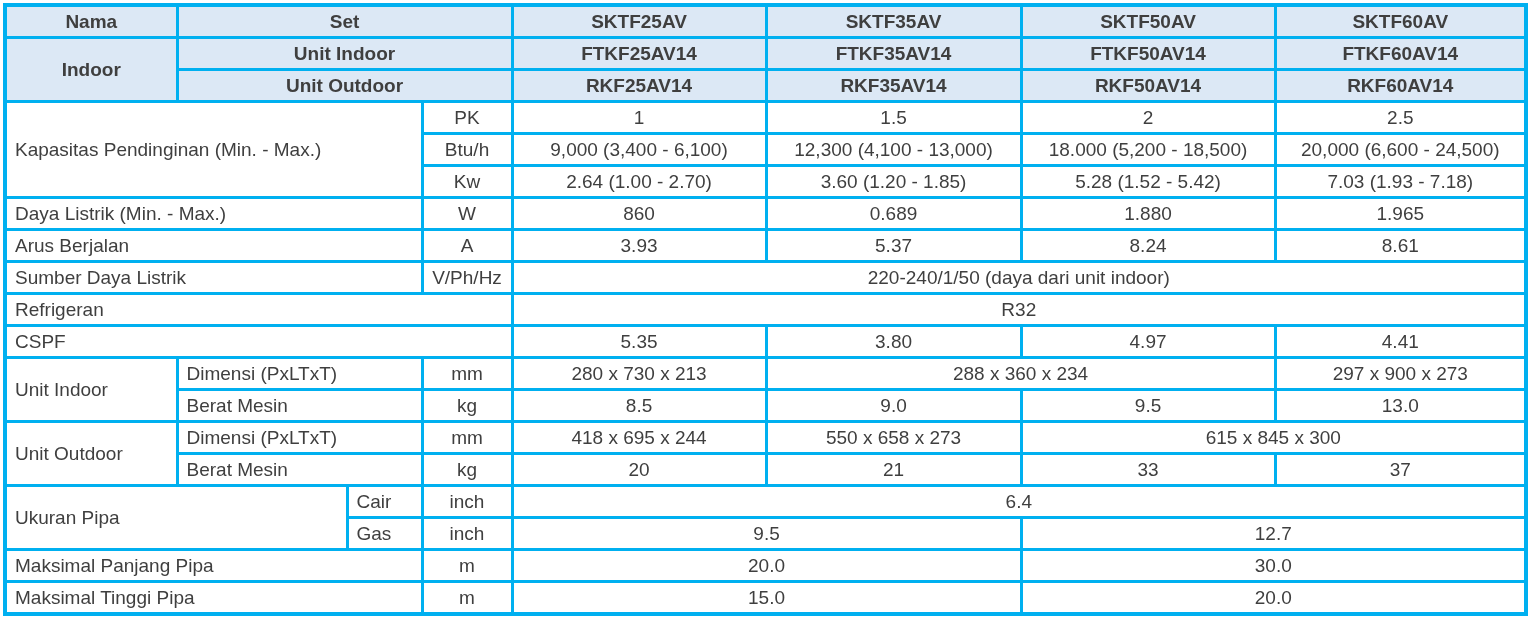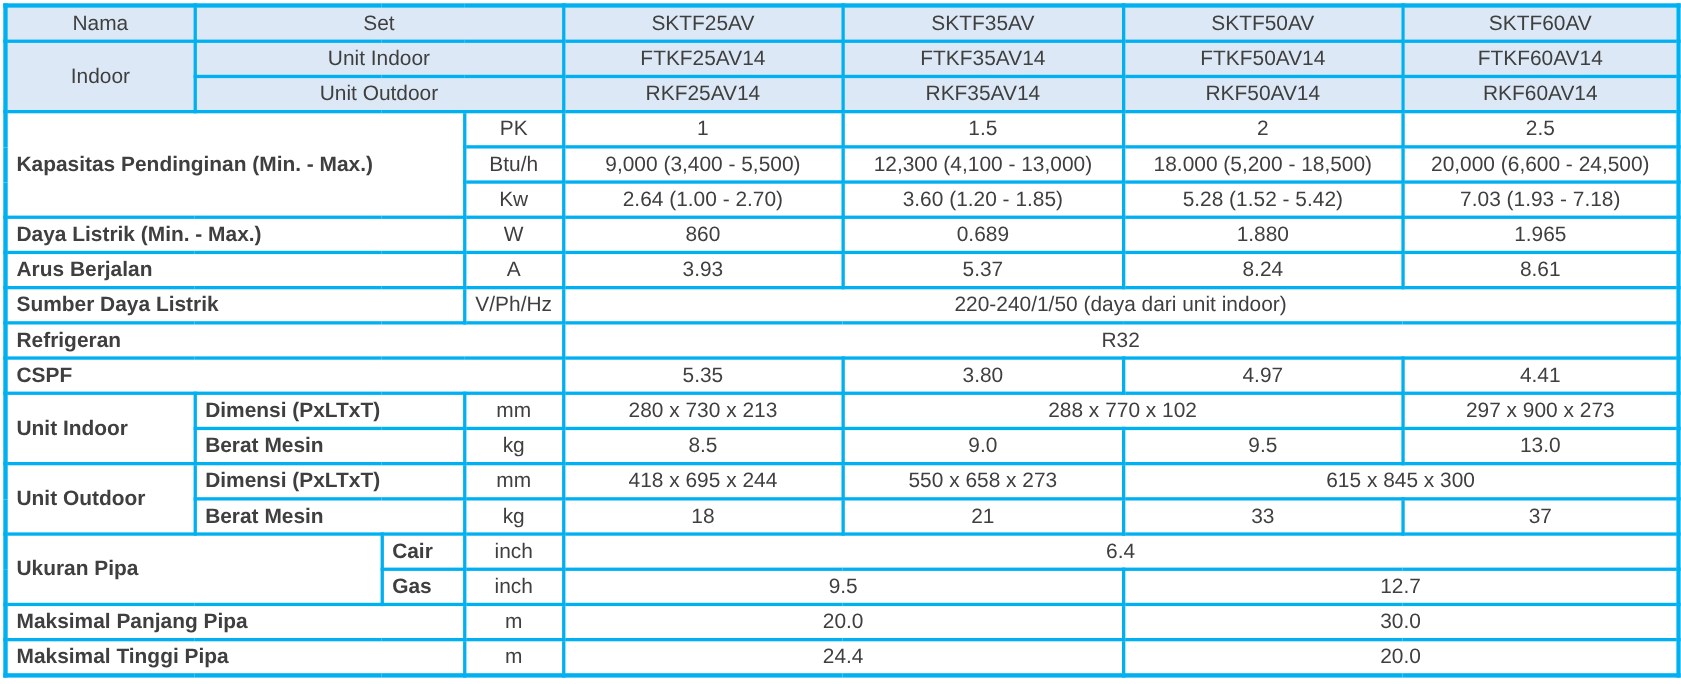--- a/index.html
+++ b/index.html
@@ -30,26 +30,25 @@
     color:var(--text);
     text-align:center;
     vertical-align:middle;
     white-space:nowrap;
     overflow:hidden;
     padding:0 4px;
     background:#fff;
   }
   td.hdr{
     background:var(--fill);
-    font-weight:normal;
+    font-weight:bold;
   }
   td.lbl{
     text-align:left;
     padding-left:8px;
-    font-weight:bold;
   }
 </style>
 </head>
 <body>
 
 <table class="spec">
   <colgroup>
     <col style="width:172px">
       <col style="width:170px">
       <col style="width:75px">
@@ -88,21 +87,21 @@
   <tr>
     <td class="lbl" colspan="3" rowspan="3">Kapasitas Pendinginan (Min. - Max.)</td>
     <td>PK</td>
     <td>1</td>
     <td>1.5</td>
     <td>2</td>
     <td>2.5</td>
   </tr>
   <tr>
     <td>Btu/h</td>
-    <td>9,000 (3,400 - 5,500)</td>
+    <td>9,000 (3,400 - 6,100)</td>
     <td>12,300 (4,100 - 13,000)</td>
     <td>18.000 (5,200 - 18,500)</td>
     <td>20,000 (6,600 - 24,500)</td>
   </tr>
   <tr>
     <td>Kw</td>
     <td>2.64 (1.00 - 2.70)</td>
     <td>3.60 (1.20 - 1.85)</td>
     <td>5.28 (1.52 - 5.42)</td>
     <td>7.03 (1.93 - 7.18)</td>
@@ -143,21 +142,21 @@
     <td>3.80</td>
     <td>4.97</td>
     <td>4.41</td>
   </tr>
 
   <tr>
     <td class="lbl" rowspan="2">Unit Indoor</td>
     <td class="lbl" colspan="2">Dimensi (PxLTxT)</td>
     <td>mm</td>
     <td>280 x 730 x 213</td>
-    <td colspan="2">288 x 770 x 102</td>
+    <td colspan="2">288 x 360 x 234</td>
     <td>297 x 900 x 273</td>
   </tr>
   <tr>
     <td class="lbl" colspan="2">Berat Mesin</td>
     <td>kg</td>
     <td>8.5</td>
     <td>9.0</td>
     <td>9.5</td>
     <td>13.0</td>
   </tr>
@@ -166,21 +165,21 @@
     <td class="lbl" rowspan="2">Unit Outdoor</td>
     <td class="lbl" colspan="2">Dimensi (PxLTxT)</td>
     <td>mm</td>
     <td>418 x 695 x 244</td>
     <td>550 x 658 x 273</td>
     <td colspan="2">615 x 845 x 300</td>
   </tr>
   <tr>
     <td class="lbl" colspan="2">Berat Mesin</td>
     <td>kg</td>
-    <td>18</td>
+    <td>20</td>
     <td>21</td>
     <td>33</td>
     <td>37</td>
   </tr>
 
   <tr>
     <td class="lbl" colspan="2" rowspan="2">Ukuran Pipa</td>
     <td class="lbl">Cair</td>
     <td>inch</td>
     <td colspan="4">6.4</td>
@@ -195,17 +194,17 @@
   <tr>
     <td class="lbl" colspan="3">Maksimal Panjang Pipa</td>
     <td>m</td>
     <td colspan="2">20.0</td>
     <td colspan="2">30.0</td>
   </tr>
 
   <tr>
     <td class="lbl" colspan="3">Maksimal Tinggi Pipa</td>
     <td>m</td>
-    <td colspan="2">24.4</td>
+    <td colspan="2">15.0</td>
     <td colspan="2">20.0</td>
   </tr>
 </tbody>
   </table>
 
 </body></html>

